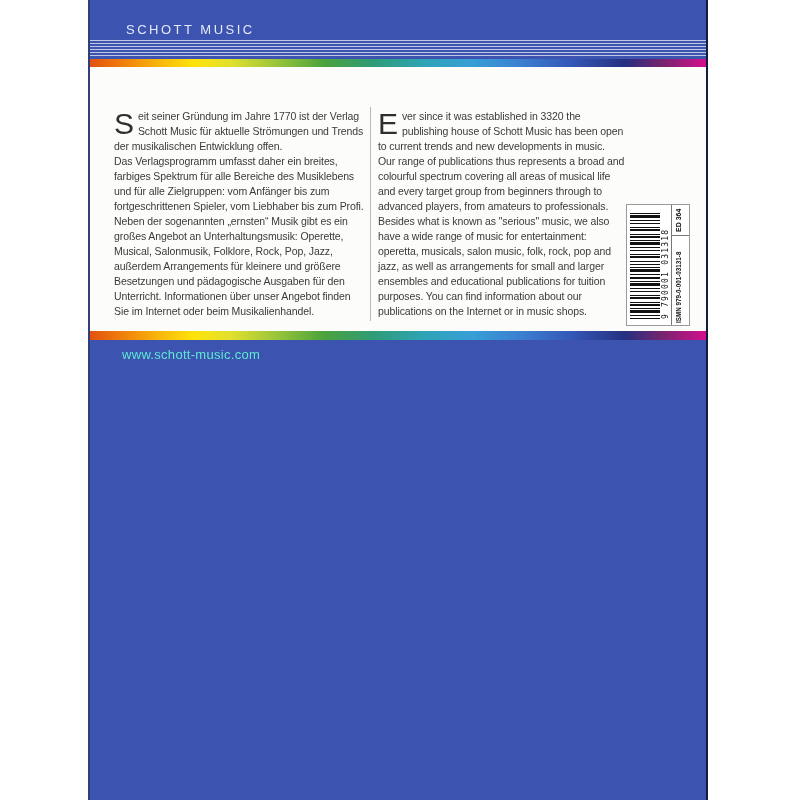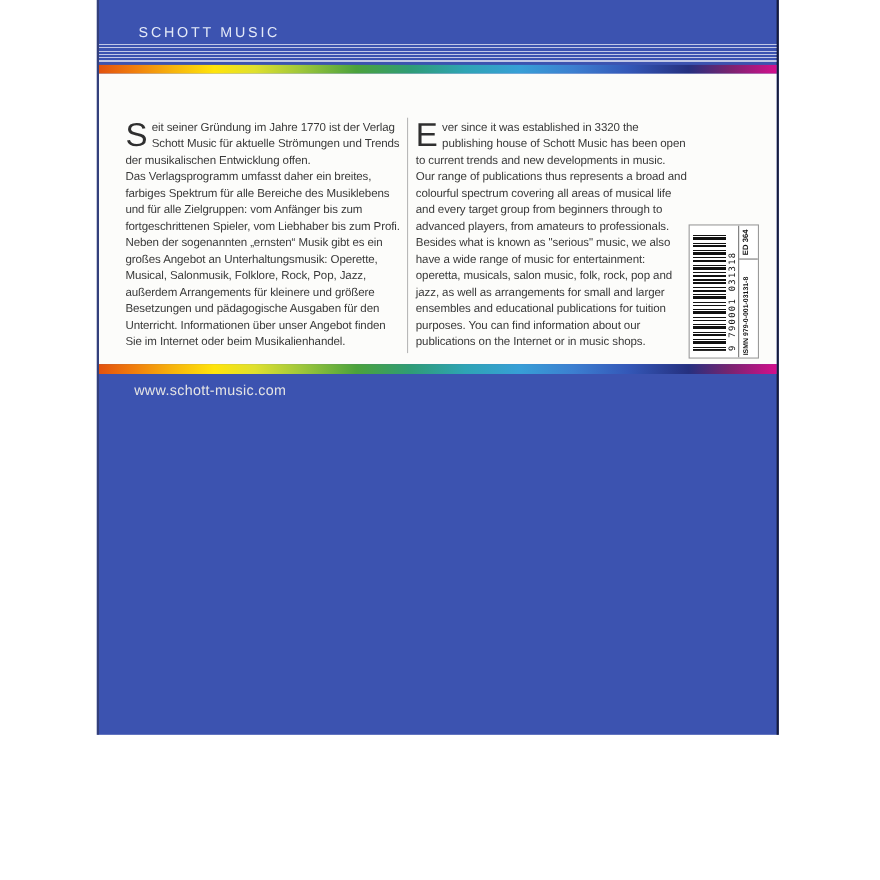--- a/index.html
+++ b/index.html
@@ -3,21 +3,21 @@
 <meta charset="utf-8">
 <style>
   html,body{margin:0;padding:0;}
   body{
     width:800px;height:800px;position:relative;overflow:hidden;
     background:#ffffff;
     font-family:"Liberation Sans", sans-serif;
   }
   
   .cover{
-    position:absolute;left:88px;top:0;width:620px;height:668px;
+    position:absolute;left:88px;top:0;width:620px;height:800px;
     background:var(--cover-blue,#3c53b0);
     border-left:2px solid rgba(45,48,80,.55);
     border-right:2px solid rgba(15,18,40,.85);
     box-sizing:border-box;
     padding-left:32px;
   }
   .brand{
     position:absolute;left:36px;top:22px;
     color:#e4eaf8;font-size:13px;letter-spacing:2.5px;font-weight:500;
   }
@@ -87,21 +87,21 @@
     flex:1;font-size:6.3px;color:#111;padding:3px 1px 0 2px;
     border-right:1px solid #777;white-space:nowrap;font-weight:bold;
   }
   .bc-ed{
     width:27px;font-size:7px;font-weight:bold;color:#111;padding:3px 0 0 3px;
     white-space:nowrap;
   }
   
   .website{
     position:absolute;left:32px;top:347px;
-    color:#e5e5e5;font-size:13px;letter-spacing:.3px;
+    color:#5eead4;font-size:13px;letter-spacing:.3px;
   }
 </style>
 </head>
 <body>
 
 <div class="cover">
 
   <div class="brand">SCHOTT MUSIC</div>
 
   <div class="staff-lines"></div>

